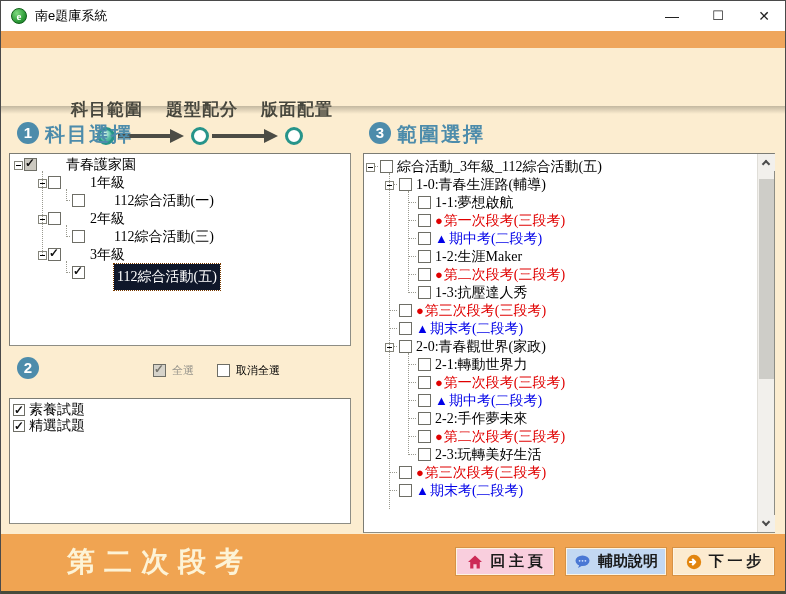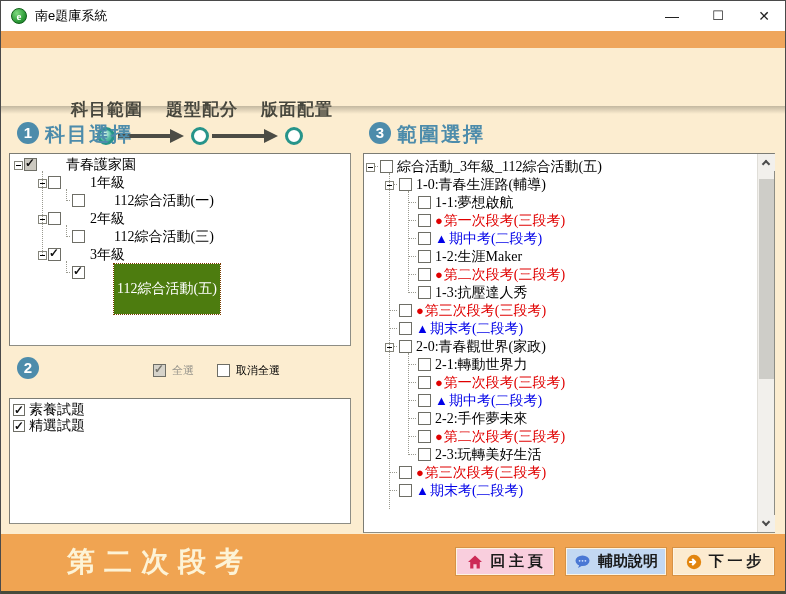--- a/index.html
+++ b/index.html
@@ -31,21 +31,21 @@
     font:bold 15px/22px "Liberation Sans",sans-serif;text-align:center;}
   .sec-title{position:absolute;font-size:20px;font-weight:bold;color:#4d8cab;letter-spacing:2px;line-height:24px;}
 
   
   .panel{position:absolute;background:#fff;border:1px solid #8d8d85;border-top-color:#7c7c74;border-left-color:#7c7c74;box-sizing:border-box;}
 
   
   .tree{font-family:"Liberation Serif","DejaVu Serif",serif;}
   .tree-row{position:absolute;height:18px;left:0;right:0;}
   .tree-label{position:absolute;top:0;line-height:18px;font-size:14px;color:#000;white-space:nowrap;}
-  .tree-label.sel{background:#4d7c0f;color:#fff;padding:16px 3px;outline:1px dotted #7a3c00;}
+  .tree-label.sel{background:#0f172a;color:#fff;padding:4px 3px;outline:1px dotted #7a3c00;}
   .tree-label.exam-red{color:#e00000;}
   .tree-label.exam-blue{color:#0000e8;}
   .bullet{font-size:13px;margin-right:1px;}
   .cb{position:absolute;top:2px;width:13px;height:13px;background:#fff;border:1px solid #6e6e66;box-sizing:border-box;}
   .cb .tick{position:absolute;left:0px;top:-3px;font-size:12px;font-weight:bold;color:#111;font-family:"Liberation Sans",sans-serif;}
   .cb.mixed{background:#ccc9c0;}
   .expander{position:absolute;top:5px;width:9px;height:9px;background:#fff;border:1px solid #84847a;box-sizing:border-box;}
   .expander::after{content:"";position:absolute;left:1px;top:3px;width:5px;height:1px;background:#000;}
   .vline{position:absolute;width:1px;border-left:1px dotted #9a9a90;}
   .hstub{position:absolute;height:1px;border-top:1px dotted #9a9a90;}

